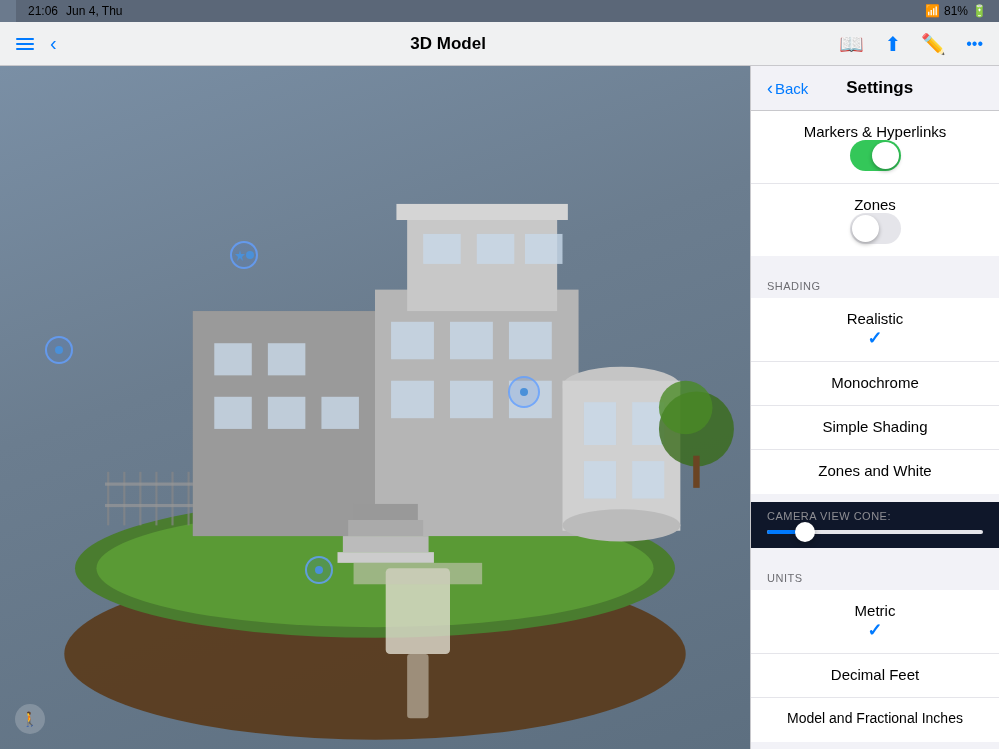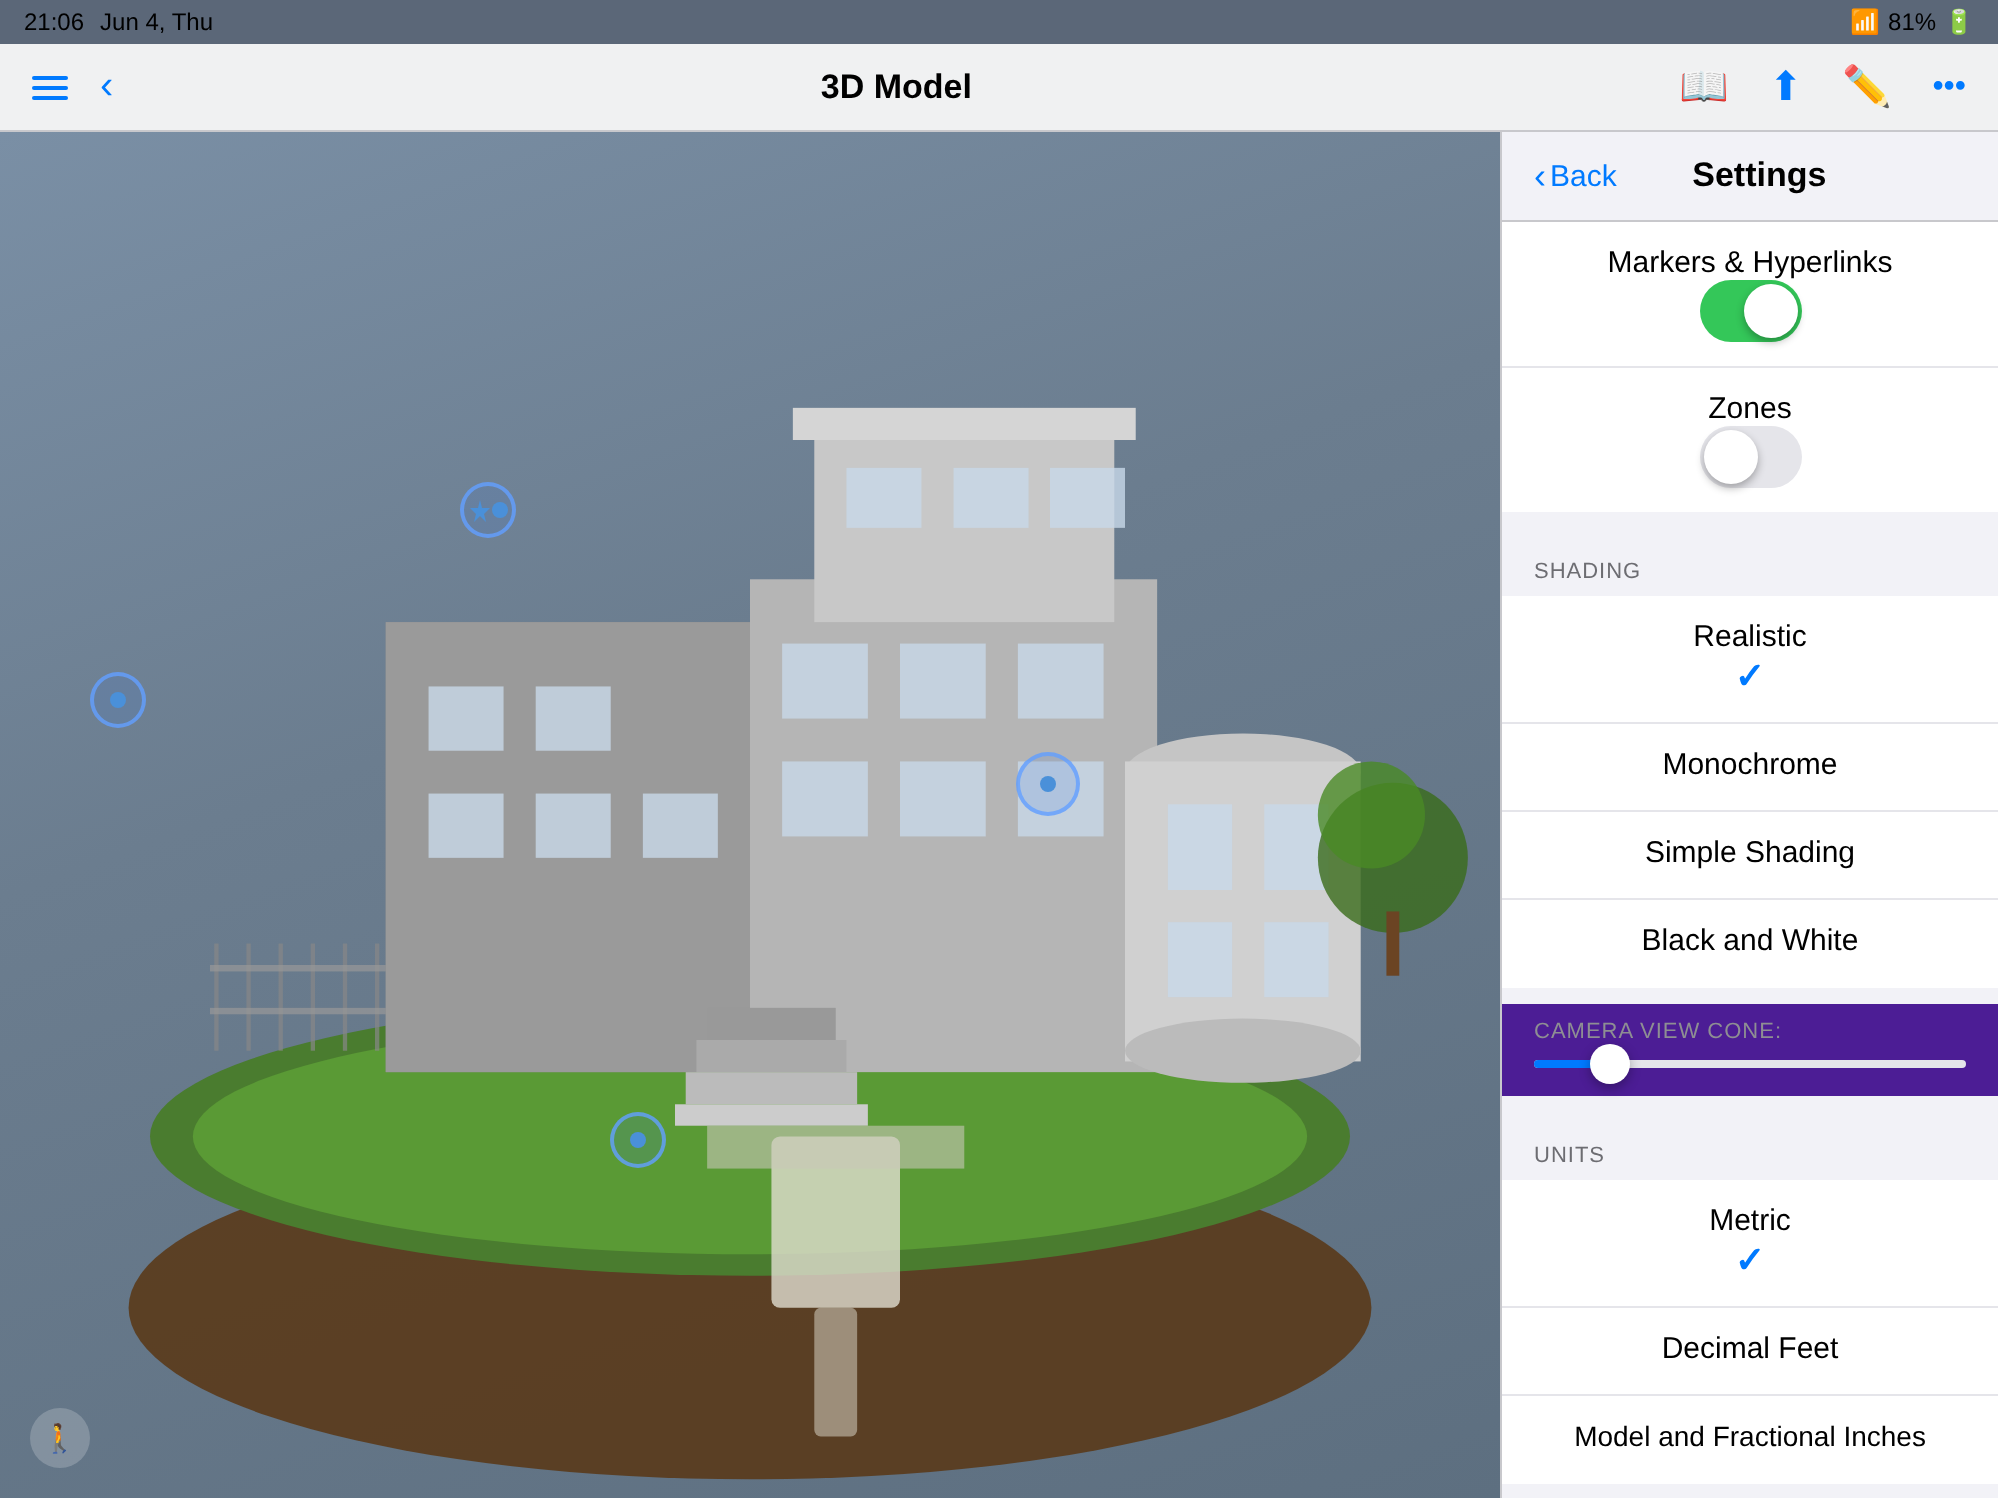--- a/index.html
+++ b/index.html
@@ -8,21 +8,21 @@
       height: 749px;
       overflow: hidden;
       font-family: -apple-system, BlinkMacSystemFont, 'Helvetica Neue', Arial, sans-serif;
       background: #6b7a8d;
       position: relative;
     }
 
     
     .status-bar {
       position: absolute;
-      top: 0; left: 0; right: 0;
+      top: 0; left: 16px; right: 0;
       height: 22px;
       background: rgba(0,0,0,0.15);
       display: flex;
       align-items: center;
       justify-content: space-between;
       padding: 0 12px;
       z-index: 100;
       color: #000;
       font-size: 12px;
       font-weight: 500;
@@ -419,27 +419,27 @@
       <span class="settings-row-label">Realistic</span>
       <span class="checkmark">✓</span>
     </div>
     <div class="settings-row">
       <span class="settings-row-label">Monochrome</span>
     </div>
     <div class="settings-row">
       <span class="settings-row-label">Simple Shading</span>
     </div>
     <div class="settings-row">
-      <span class="settings-row-label">Black and White</span>
+      <span class="settings-row-label">Zones and White</span>
     </div>
   </div>
 
   <div class="divider-row"></div>
 
-  <div style="background:#4c1d95; padding:0 16px 14px;">
+  <div style="background:#0f172a; padding:0 16px 14px;">
     <div class="slider-label-row">
       <span>CAMERA VIEW CONE:</span>
     </div>
     <div class="slider-track">
       <div class="slider-fill"></div>
       <div class="slider-thumb"></div>
     </div>
   </div>
 
   <div class="divider-row"></div>

